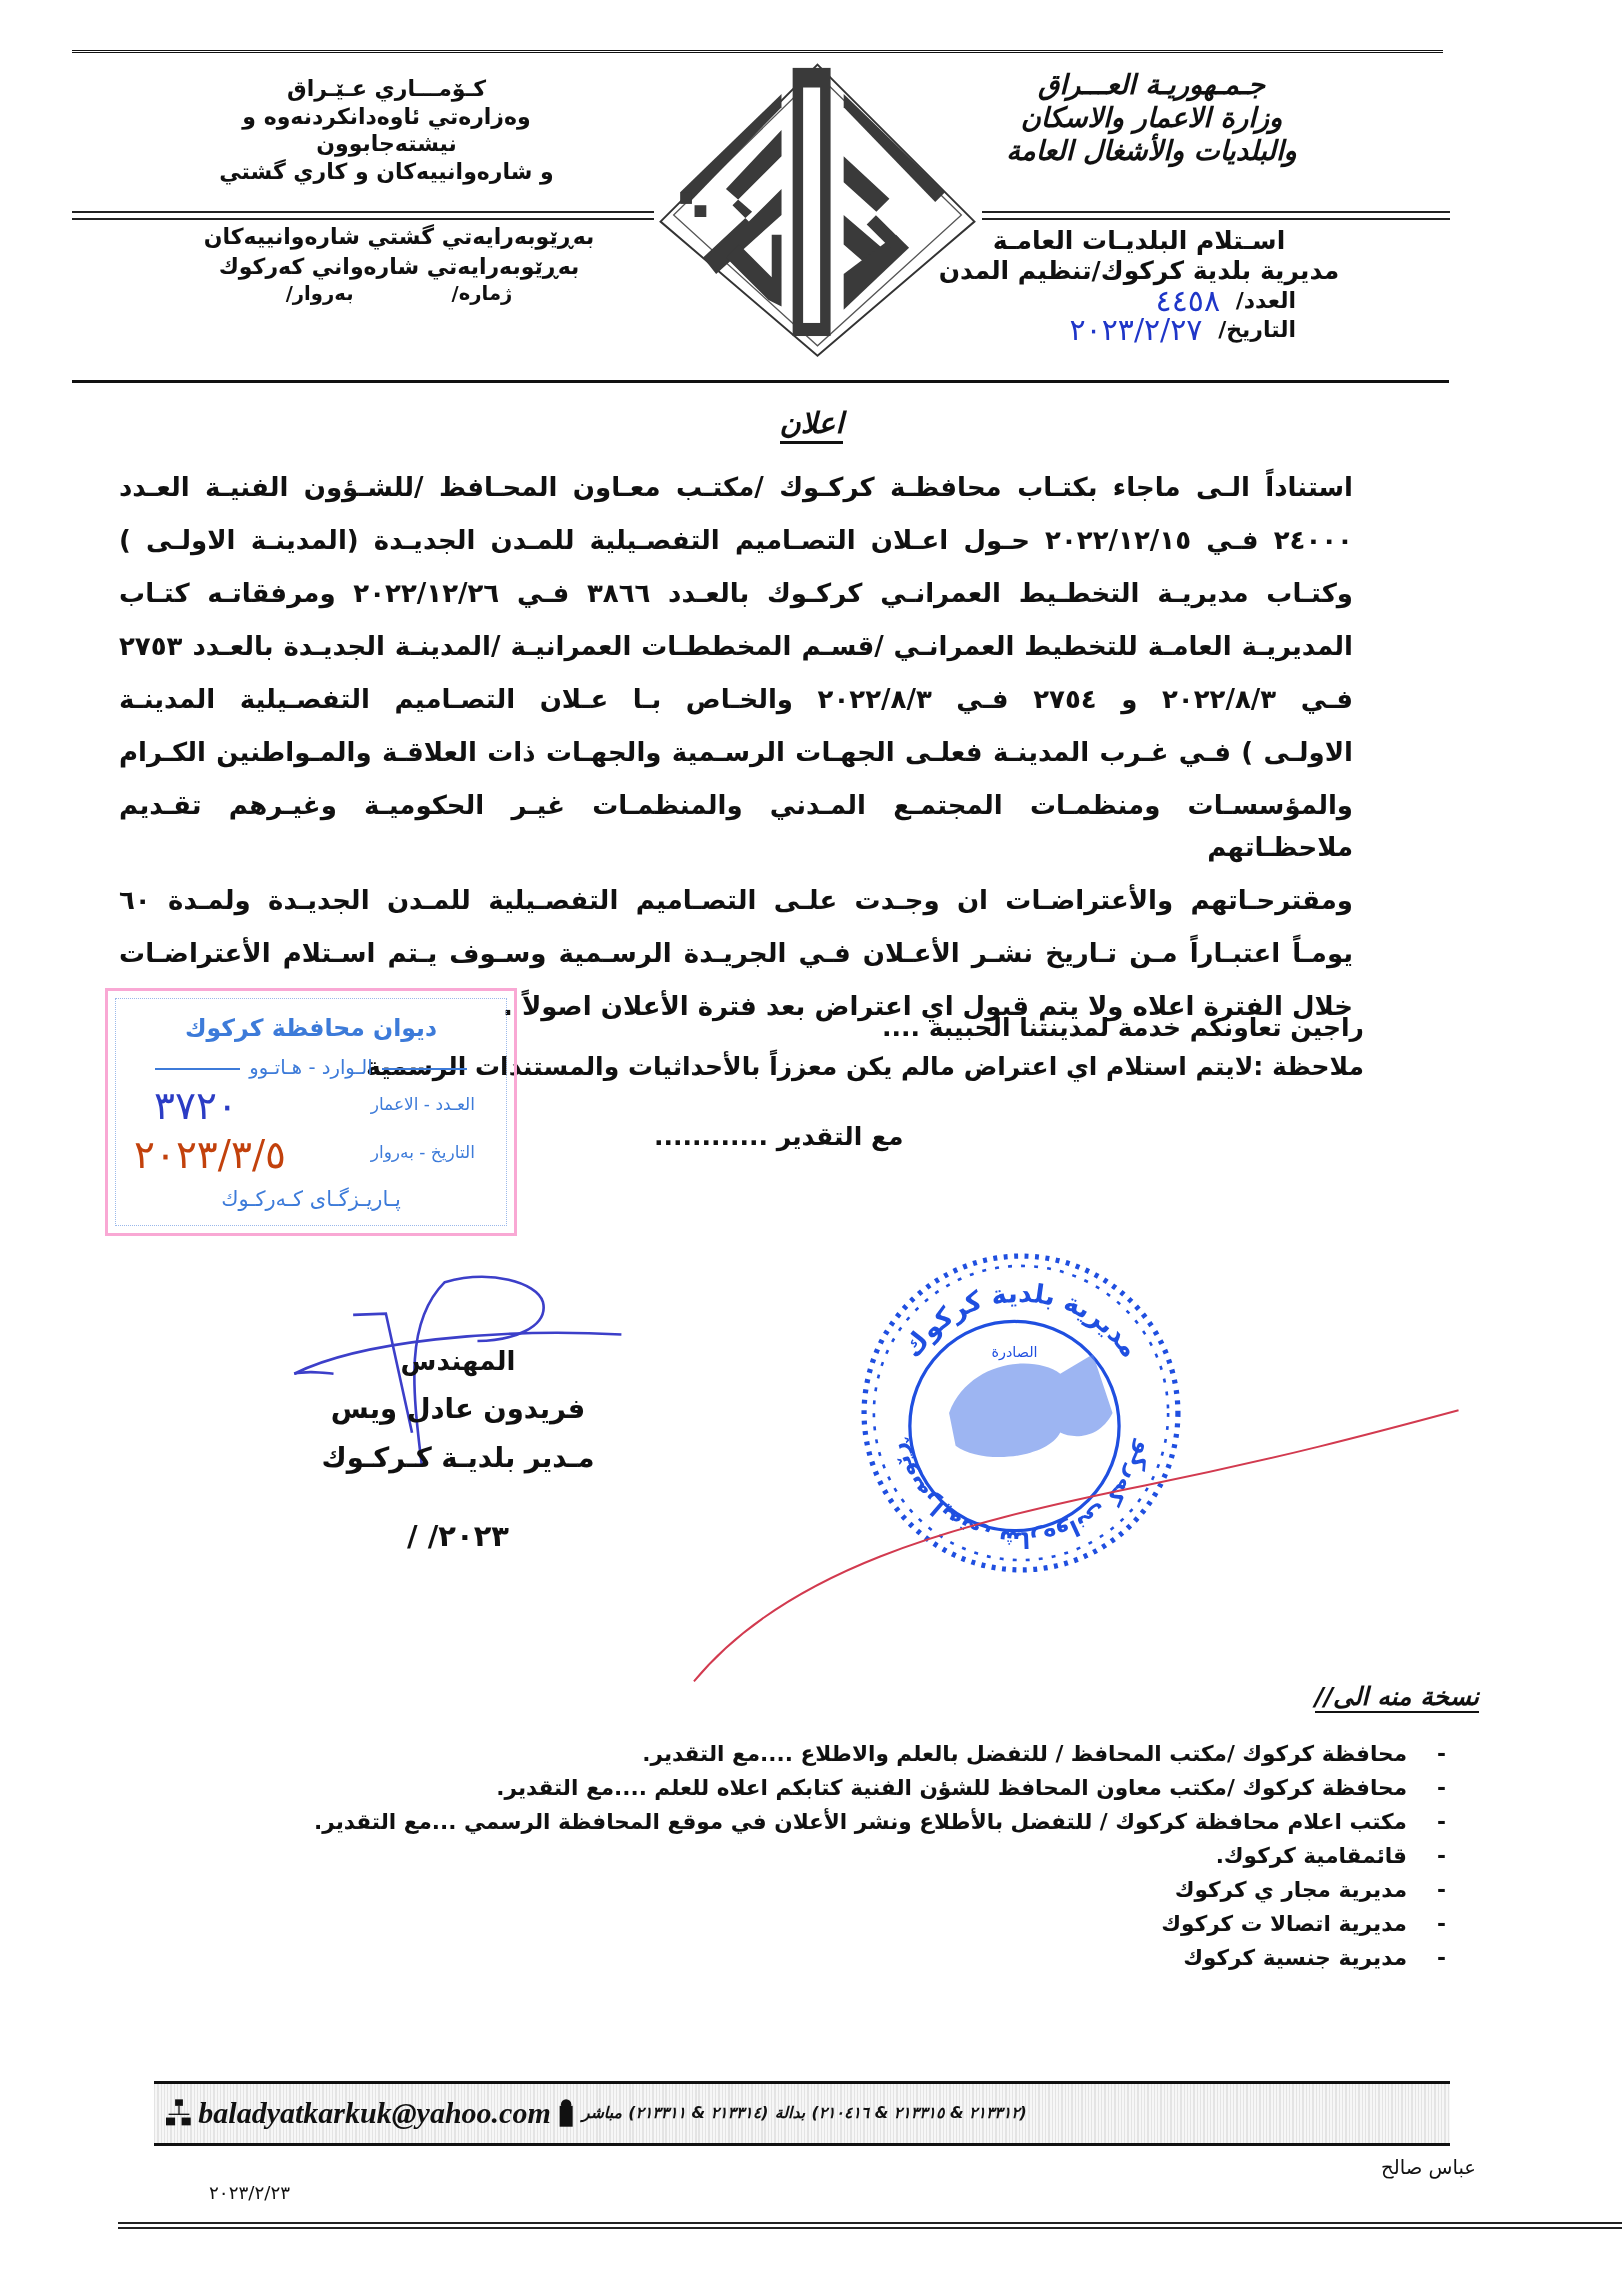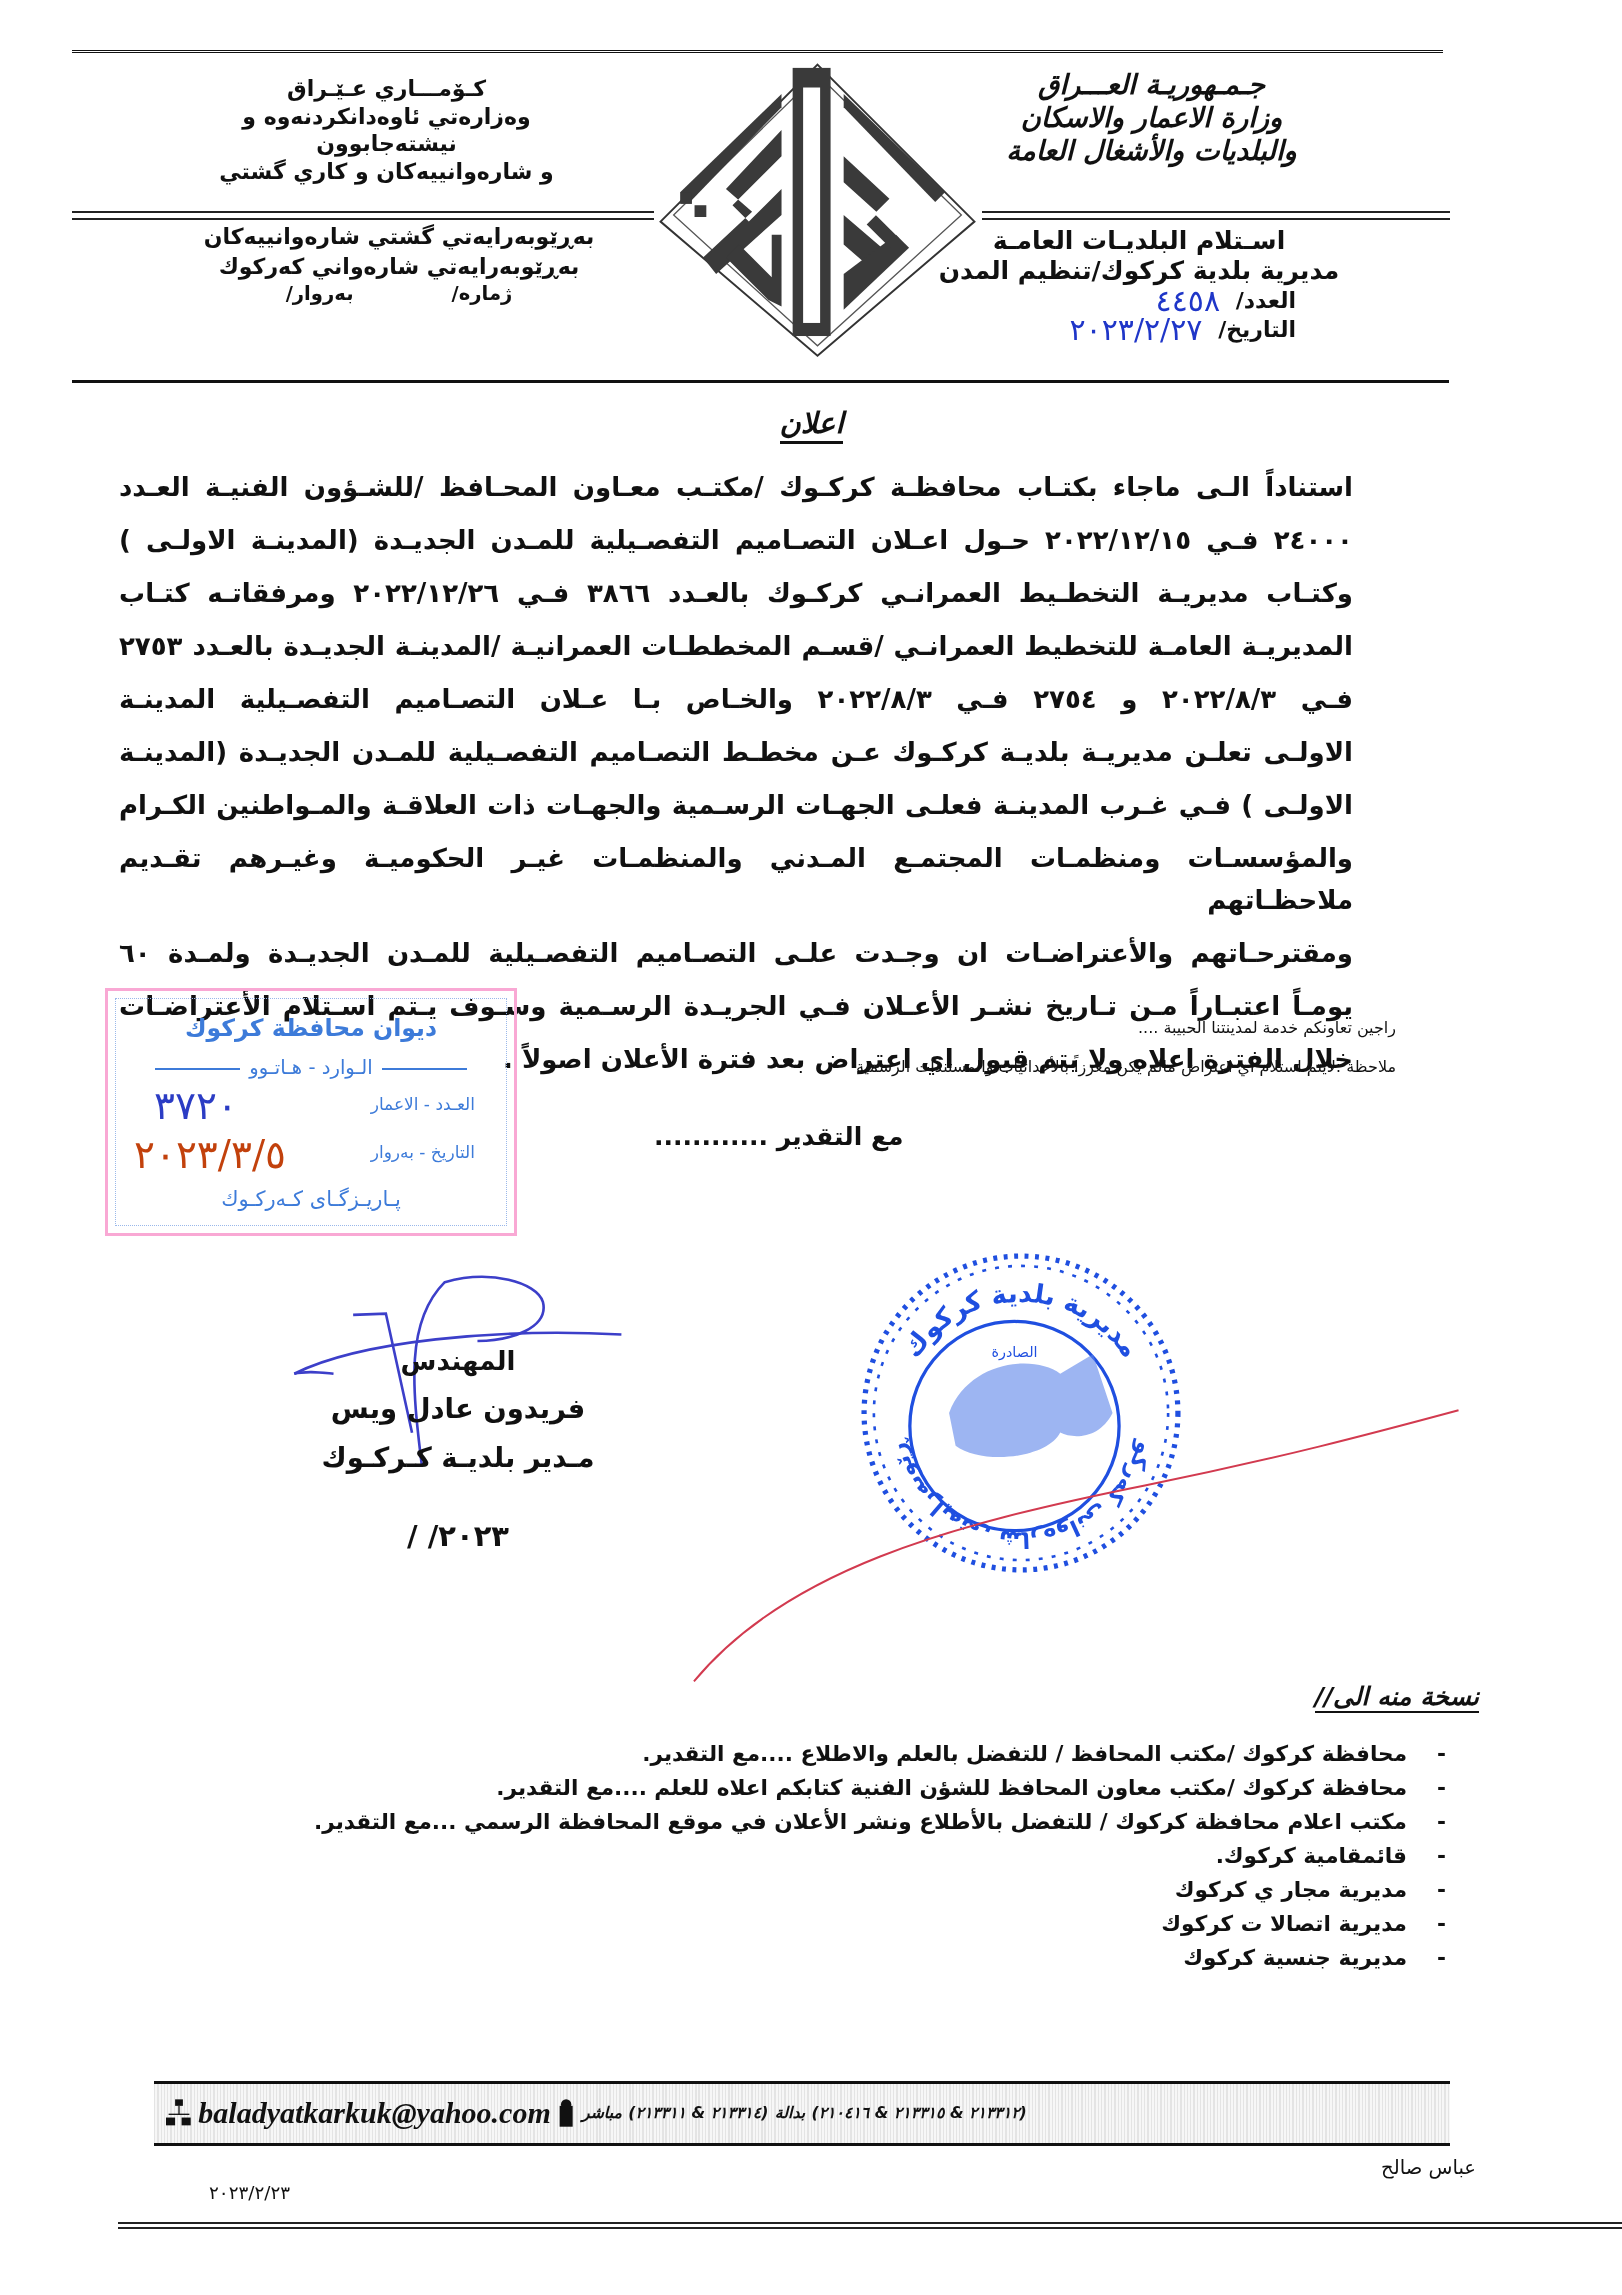--- a/index.html
+++ b/index.html
@@ -35,21 +35,21 @@
   .bottom-rule { position: absolute; left: 72px; top: 380px; width: 1377px; border-top: 3.3px solid #111; }
 
   
   .title { position: absolute; left: 0; right: 0; top: 406px; text-align: center; font-size: 29px; font-weight: bold;
     font-style: italic; }
   .title span { border-bottom: 3.9px solid #111; padding-bottom: 1.3px; }
   .body-text { position: absolute; left: 108px; width: 1256px; top: 455px; direction: rtl; text-align: justify;
     font-family: "DejaVu Sans", sans-serif; font-size: 26px; font-weight: bold; line-height: 42px; }
   .body-text p { margin: 11px; text-align-last: justify; }
   .body-text p.last { text-align-last: right; }
-  .after-lines { position: absolute; left: 108px; width: 1256px; direction: rtl; font-size: 16px; font-weight: normal; line-height: 39px; padding-left: 32px; }
+  .after-lines { position: absolute; left: 108px; width: 1256px; direction: rtl; font-size: 25px; font-weight: bold; line-height: 39px; }
   .closing { position: absolute; top: 1122px; left: 654px; font-size: 25px; font-weight: bold; direction: rtl; }
 
   
   .stamp-rect { position: absolute; left: 105px; top: 988px; width: 406px; height: 242px;
     border: 3px solid #f9a8d4; color: #3d7bd9; outline: 1.3px dotted #9ab8ea; outline-offset: -11.8px; }
   .stamp-rect .st1 { position: absolute; top: 23px; width: 100%; text-align: center; font-size: 23.6px; font-weight: bold; direction: rtl; }
   .stamp-rect .st2 { position: absolute; top: 65px; width: 100%; text-align: center; font-size: 19.6px; direction: rtl; }
   .stamp-rect .st2:before, .stamp-rect .st2:after { content: ""; display: inline-block; width: 85px; border-top: 2.6px solid #3d7bd9; vertical-align: middle; margin: 0 9.2px; }
   .stamp-rect .st3 { position: absolute; top: 103px; right: 39px; font-size: 17px; direction: rtl; }
   .stamp-rect .st4 { position: absolute; top: 151px; right: 39px; font-size: 17px; direction: rtl; }
@@ -149,21 +149,20 @@
 <div class="title">
   <span>اعلان</span>
 </div>
 
 <div class="body-text">
   <p>استناداً الـى ماجاء بكتـاب محافظـة كركـوك /مكتـب معـاون المحـافظ /للشـؤون الفنيـة العـدد</p>
   <p>٢٤٠٠٠ فـي ٢٠٢٢/١٢/١٥ حـول اعـلان التصـاميم التفصـيلية للمـدن الجديـدة (المدينـة الاولـى )</p>
   <p>وكتـاب مديريـة التخطـيط العمرانـي كركـوك بالعـدد ٣٨٦٦ فـي ٢٠٢٢/١٢/٢٦ ومرفقاتـه كتـاب</p>
   <p>المديريـة العامـة للتخطيط العمرانـي /قسـم المخططـات العمرانيـة /المدينـة الجديـدة بالعـدد ٢٧٥٣</p>
   <p>فـي ٢٠٢٢/٨/٣ و ٢٧٥٤ فـي ٢٠٢٢/٨/٣ والخـاص بـا عـلان التصـاميم التفصـيلية المدينـة</p>
-  <p>الاولـى تعلـن مديريـة بلديـة كركـوك عـن مخطـط التصـاميم التفصـيلية للمـدن الجديـدة (المدينـة</p>
   <p>الاولـى ) فـي غـرب المدينـة فعلـى الجهـات الرسـمية والجهـات ذات العلاقـة والمـواطنين الكـرام</p>
   <p>والمؤسسـات ومنظمـات المجتمـع المـدني والمنظمـات غيـر الحكوميـة وغيـرهم تقـديم ملاحظـاتهم</p>
   <p>ومقترحـاتهم والأعتراضـات ان وجـدت علـى التصـاميم التفصـيلية للمـدن الجديـدة ولمـدة ٦٠</p>
   <p>يومـاً اعتبـاراً مـن تـاريخ نشـر الأعـلان فـي الجريـدة الرسـمية وسـوف يـتم اسـتلام الأعتراضـات</p>
   <p class="last">خلال الفترة اعلاه ولا يتم قبول اي اعتراض بعد فترة الأعلان اصولاً .</p>
 </div>
 <div class="after-lines" style="top:1008px;">راجين تعاونكم خدمة لمدينتنا الحبيبة ....</div>
 <div class="after-lines" style="top:1047px;">ملاحظة :لايتم استلام اي اعتراض مالم يكن معززاً بالأحداثيات والمستندات الرسمية</div>
 <div class="closing">مع التقدير ............</div>
 

